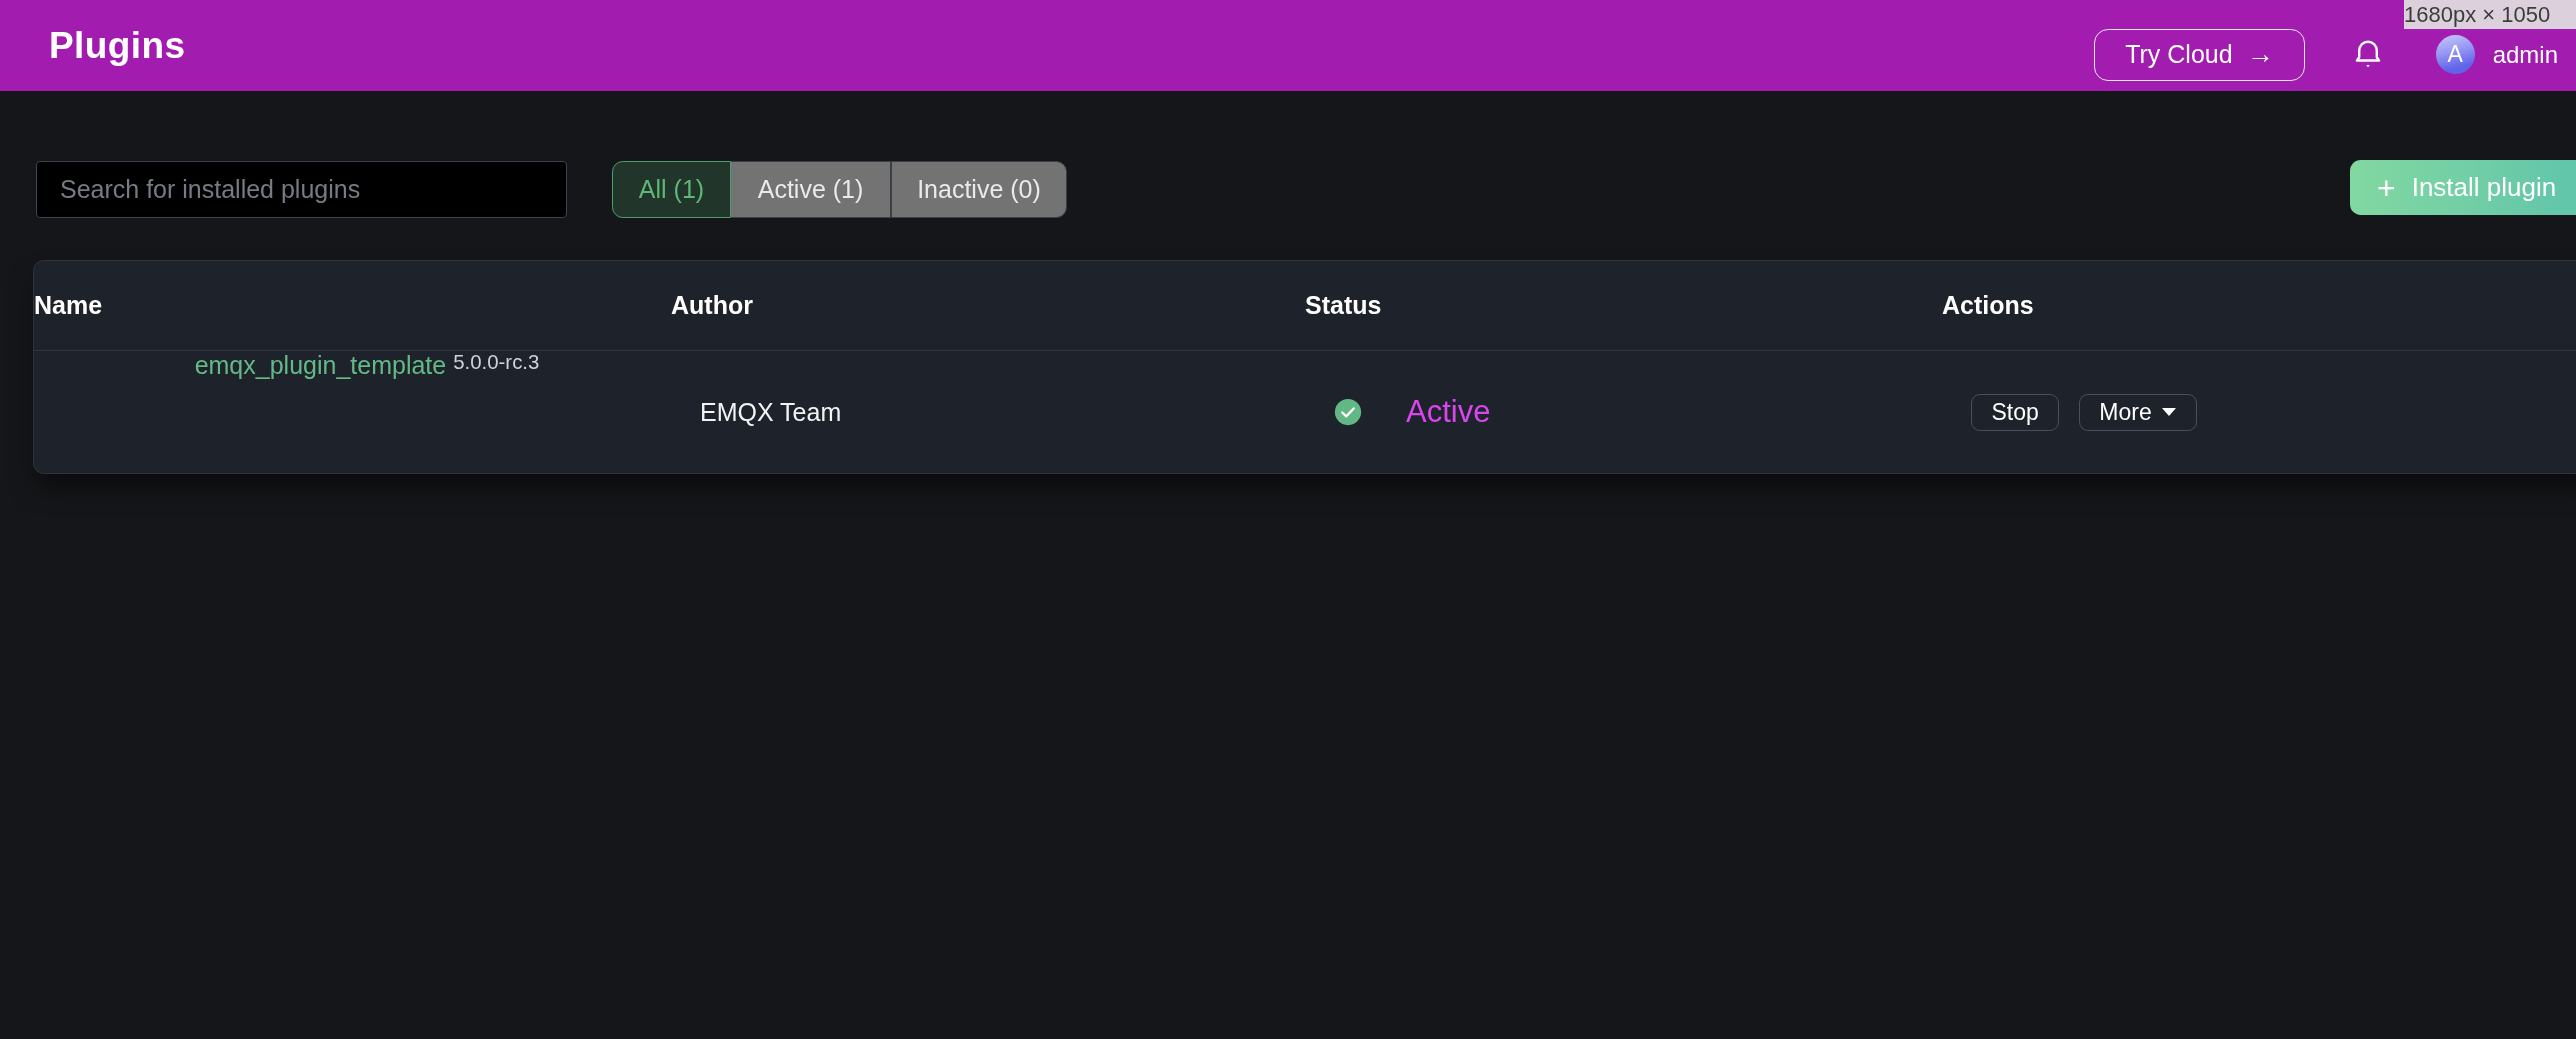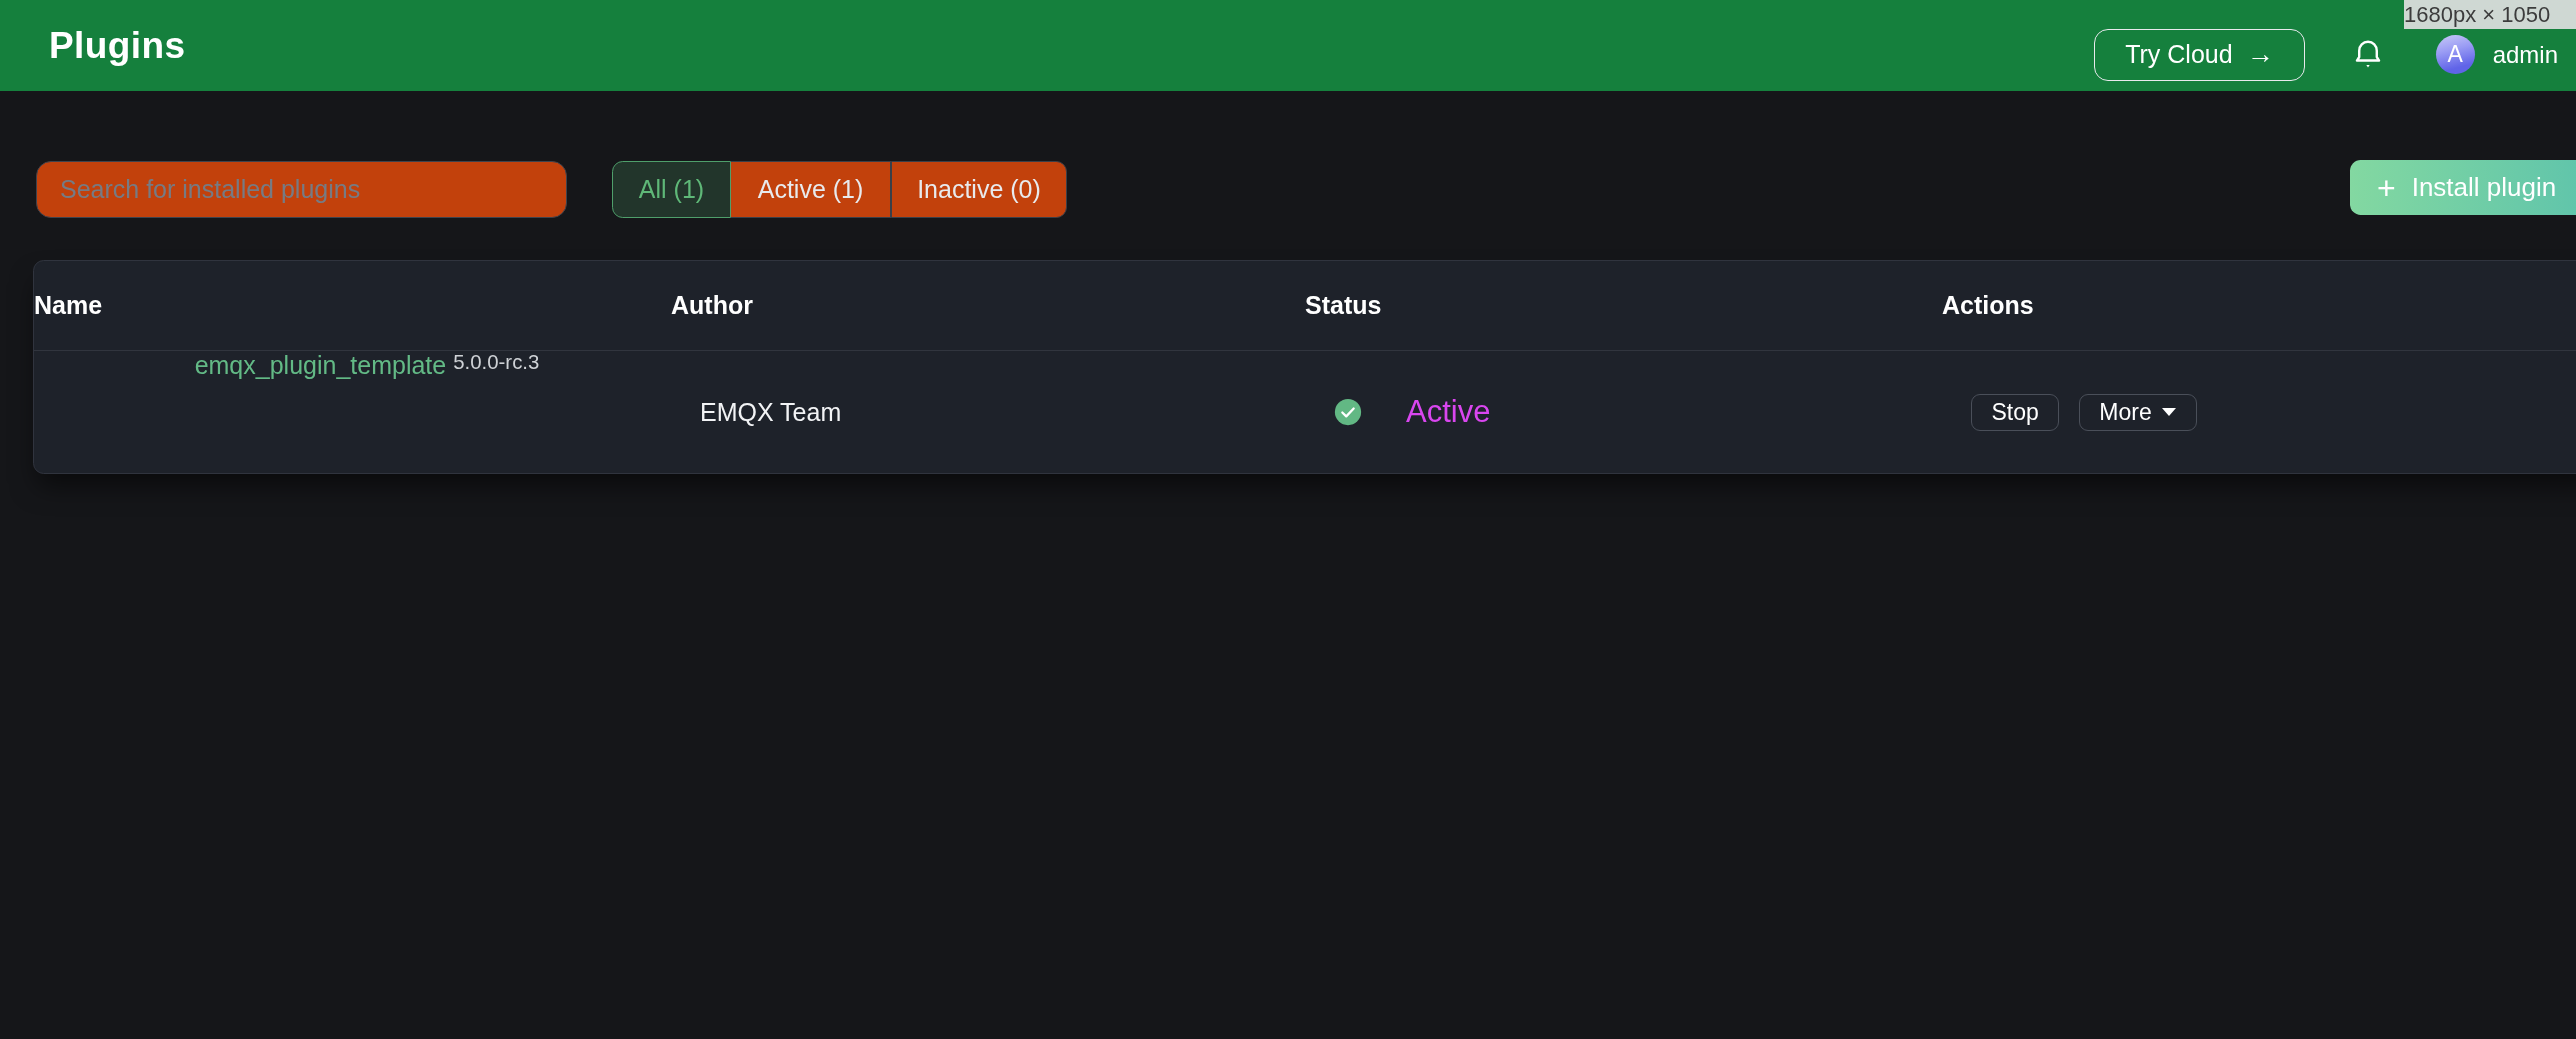--- a/index.html
+++ b/index.html
@@ -8,21 +8,21 @@
     font-family: "Liberation Sans", sans-serif;
     background: #151619;
     overflow: hidden;
     position: relative;
   }
   .page { position: absolute; inset: 0; background: #151619; overflow: hidden; }
 
   
   .top-bar {
     position: absolute; top: 0; left: 0; width: 2576px; height: 91px;
-    background: #15803d;
+    background: #a21caf;
     display: flex; align-items: center;
   }
   .page-title {
     position: absolute; left: 49px; top: 50%; transform: translateY(-50%);
     color: #ffffff; font-size: 37px; font-weight: 700; letter-spacing: 0.4px;
   }
   .header-right {
     position: absolute; right: 18px; top: 0; height: 109px;
     display: flex; align-items: center;
   }
@@ -55,34 +55,34 @@
     background: rgba(224, 224, 224, 0.92);
     color: #3c3c3c; font-size: 22px; line-height: 29px;
     padding-left: 0; white-space: nowrap; overflow: hidden;
     z-index: 10;
   }
 
   
   .search-input {
     position: absolute; left: 36px; top: 161px;
     width: 531px; height: 57px;
-    background: #c2410c;
-    border: 1.8px solid #3e434d; border-radius: 15px;
+    background: #000000;
+    border: 1.8px solid #3e434d; border-radius: 4px;
     color: #d8dade; font-size: 25px; font-family: inherit;
     padding: 0 23px; outline: none;
   }
   .search-input::placeholder { color: #767b84; }
 
   .tab-group {
     position: absolute; left: 612px; top: 161px; height: 57px;
     display: flex; border-radius: 10.7px;
   }
   .tab {
     height: 57px; display: flex; align-items: center; justify-content: center;
-    background: #c2410c; border: 1.8px solid #3a3f48;
+    background: #737373; border: 1.8px solid #3a3f48;
     color: #e8eaed; font-size: 25px; font-family: inherit; cursor: pointer;
   }
   .tab.first { border-radius: 10.7px 0 0 10.7px; }
   .tab.last  { border-radius: 0 10.7px 10.7px 0; }
   .tab.mid   { border-left: none; }
   .tab.last  { border-left: 0.9px solid #3a3f48; }
   .tab.active {
     background: #22352b; border: 1.8px solid #4f9f6b; color: #5fb878;
   }
   .tab.w-all { width: 119px; }

